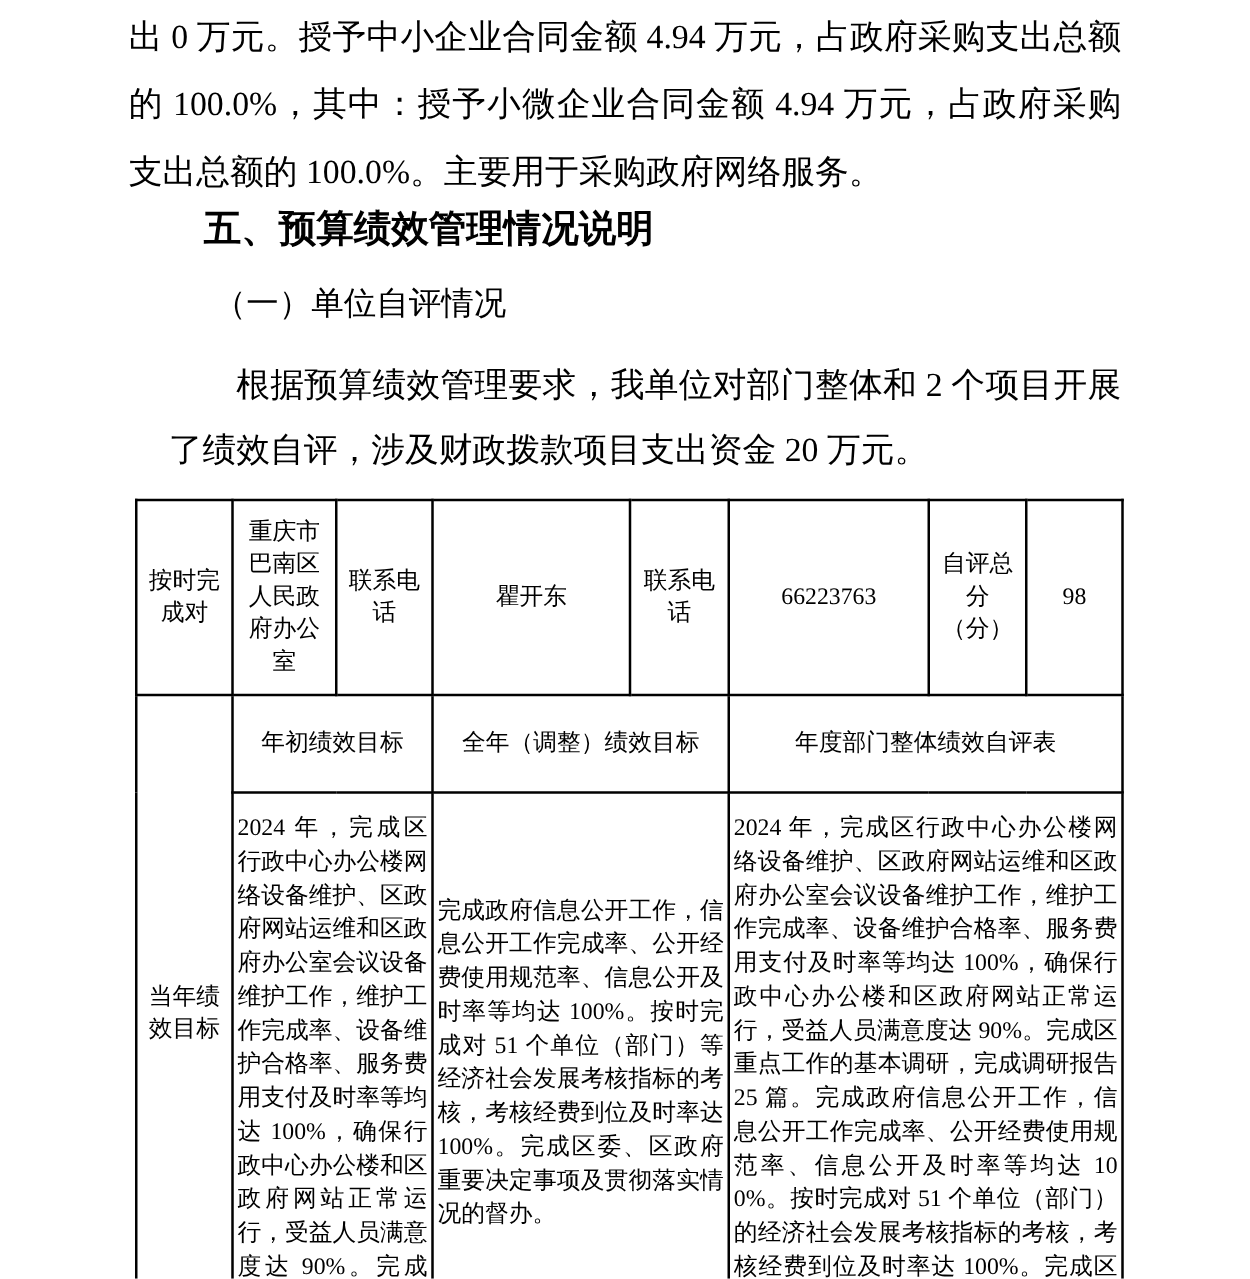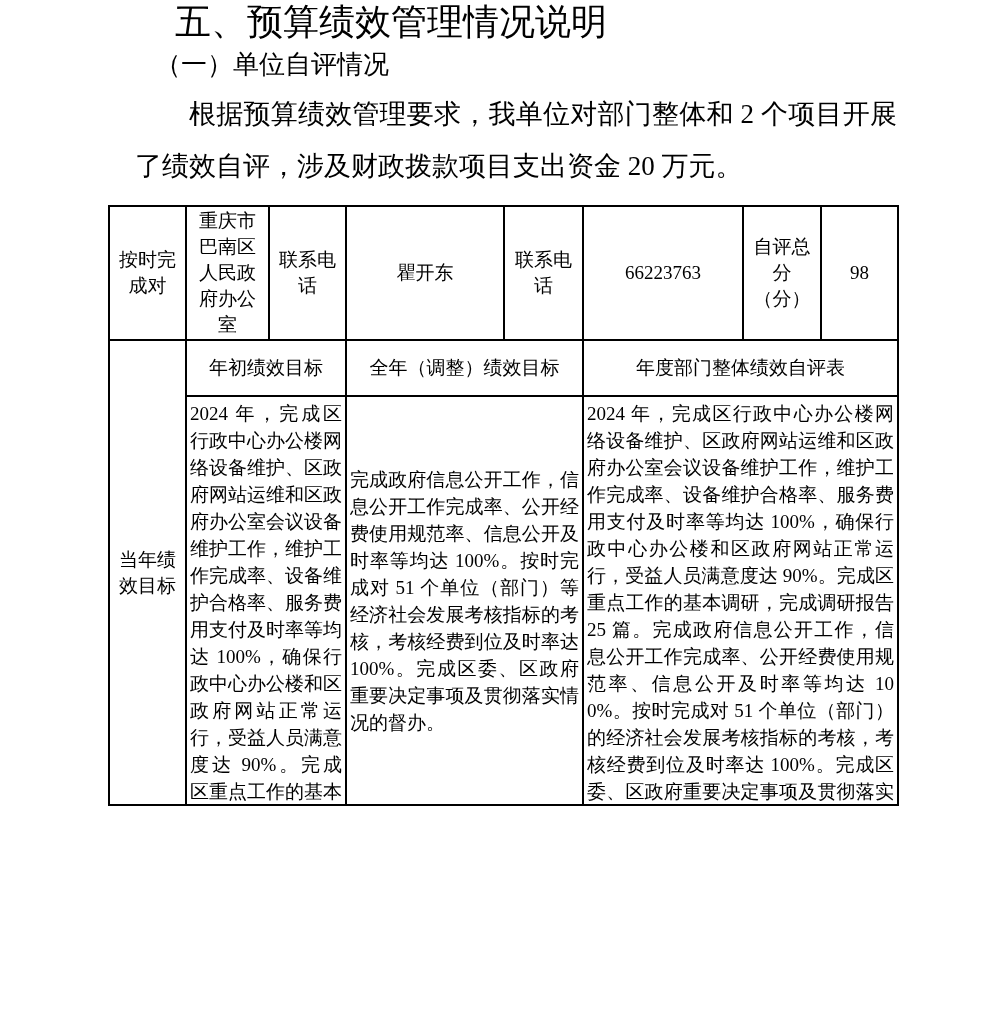--- a/index.html
+++ b/index.html
@@ -31,28 +31,28 @@
   .para-2 {
     line-height: 52px;
   }
   .indent-2 {
     text-indent: 2em;
     margin-left: 32px;
   }
   .section-heading {
     margin: 0;
     font-family: "Liberation Sans", "DejaVu Sans", sans-serif;
-    font-weight: normal;
-    font-size: 36px;
+    font-weight: bold;
+    font-size: 30px;
     line-height: 40px;
     text-indent: 2em;
     color: #000;
   }
   .sub-heading {
-    margin: 0;
+    margin: 16px;
     font-size: 26px;
     line-height: 46px;
     text-indent: 2em;
     font-weight: normal;
     color: #000;
   }
   .table-title {
     margin: 0;
     font-size: 29px;
     font-weight: bold;
@@ -64,21 +64,21 @@
     border-collapse: collapse;
     table-layout: fixed;
     width: 789px;
     margin-left: 5px;
     margin-top: 13px;
   }
   table.eval-table td {
     border: 2px solid #000;
     font-size: 19px;
     line-height: 26px;
-    padding: 1px 3px;
+    padding: 12px 3px;
     text-align: center;
     vertical-align: middle;
     color: #000;
     word-break: break-all;
     overflow: hidden;
   }
   tr.info-row td { height: 108px; }
   tr.header-row td { height: 52px; }
   tr.goal-row td { height: 405px; }
   td.cell-left { text-align: justify; }
@@ -89,20 +89,21 @@
     max-height: 401px;
     overflow: hidden;
   }
 </style>
 </head>
 <body>
 
 <div class="page">
   <div class="content">
 
+    <p class="para">出 0 万元。授予中小企业合同金额 4.94 万元，占政府采购支出总额的 100.0%，其中：授予小微企业合同金额 4.94 万元，占政府采购支出总额的 100.0%。主要用于采购政府网络服务。</p>
 
     <h3 class="section-heading">五、预算绩效管理情况说明</h3>
 
     <p class="sub-heading">（一）单位自评情况</p>
 
     <p class="para para-2 indent-2">根据预算绩效管理要求，我单位对部门整体和 2 个项目开展了绩效自评，涉及财政拨款项目支出资金 20 万元。</p>
 
 
     <table class="eval-table">
       <colgroup>

